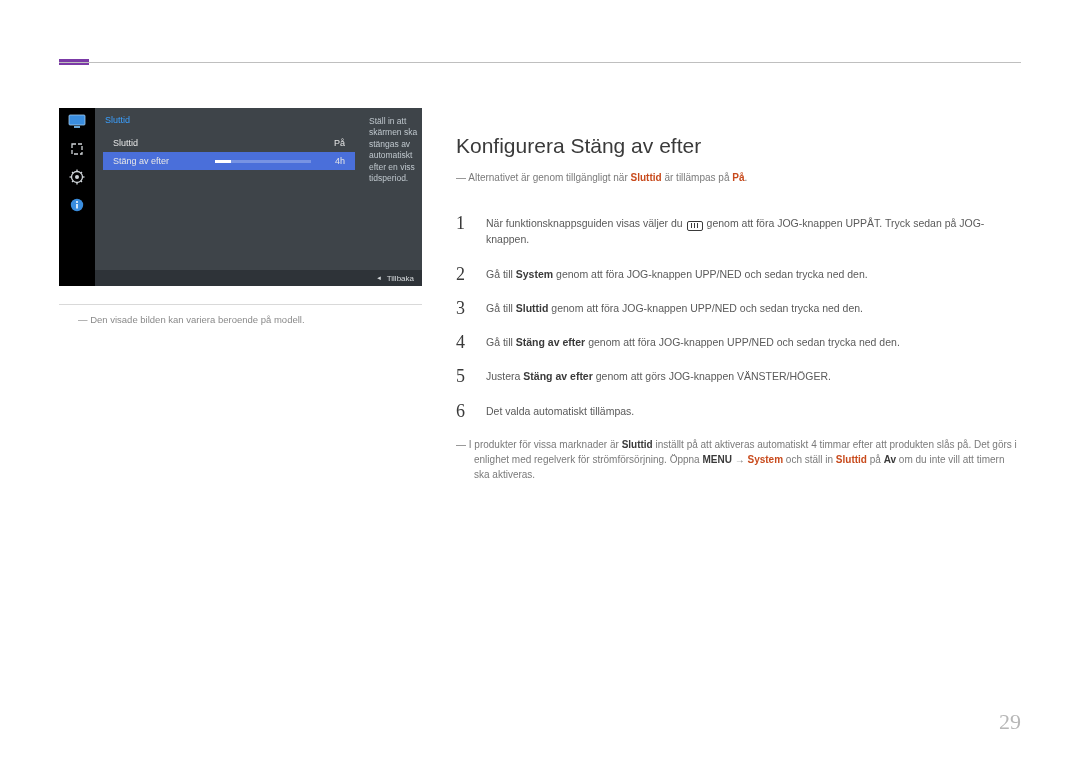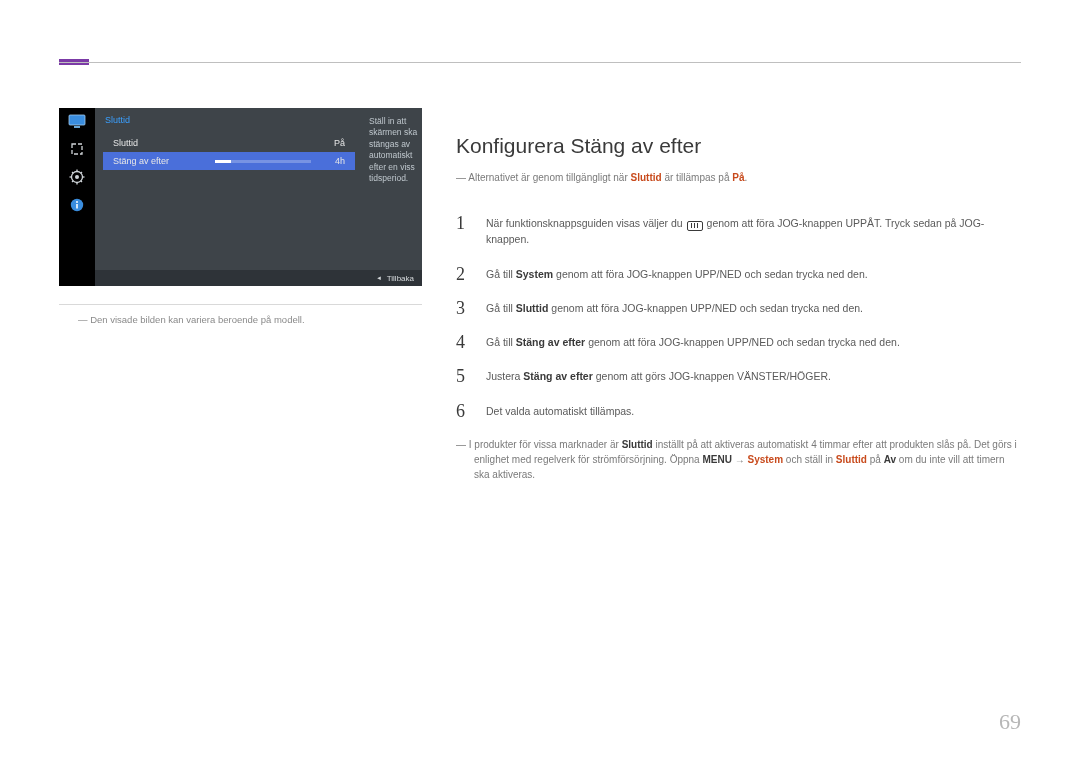--- a/index.html
+++ b/index.html
@@ -324,13 +324,13 @@
     </li>
     <li><span>Det valda automatiskt tillämpas.</span></li>
   </ol>
 
 
   <div class="note">
     <span>I produkter för vissa marknader är </span><span class="kw-b">Sluttid</span><span> inställt på att aktiveras automatiskt 4 timmar efter att produkten slås på. Det görs i enlighet med regelverk för strömförsörjning. Öppna </span><span class="kw-b">MENU</span><span class="arrow"> → </span><span class="kw-a">System</span><span> och ställ in </span><span class="kw-a">Sluttid</span><span> på </span><span class="kw-b">Av</span><span> om du inte vill att timern ska aktiveras.</span>
   </div>
 </div>
 
-<div class="pagenum">69</div>
+<div class="pagenum">29</div>
 
 </body></html>

